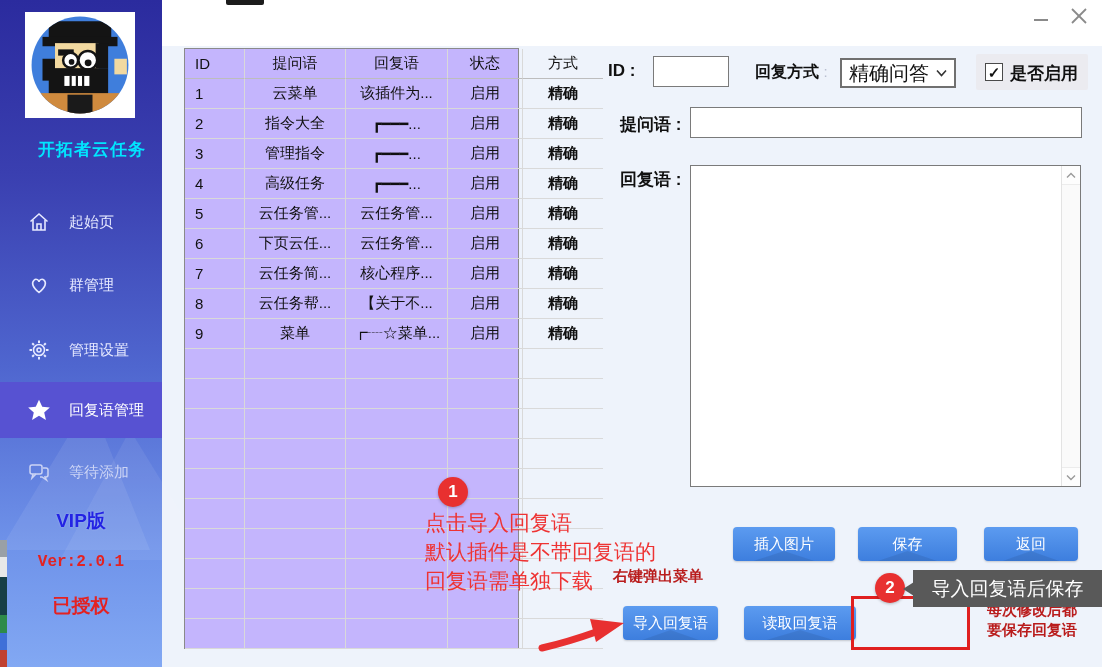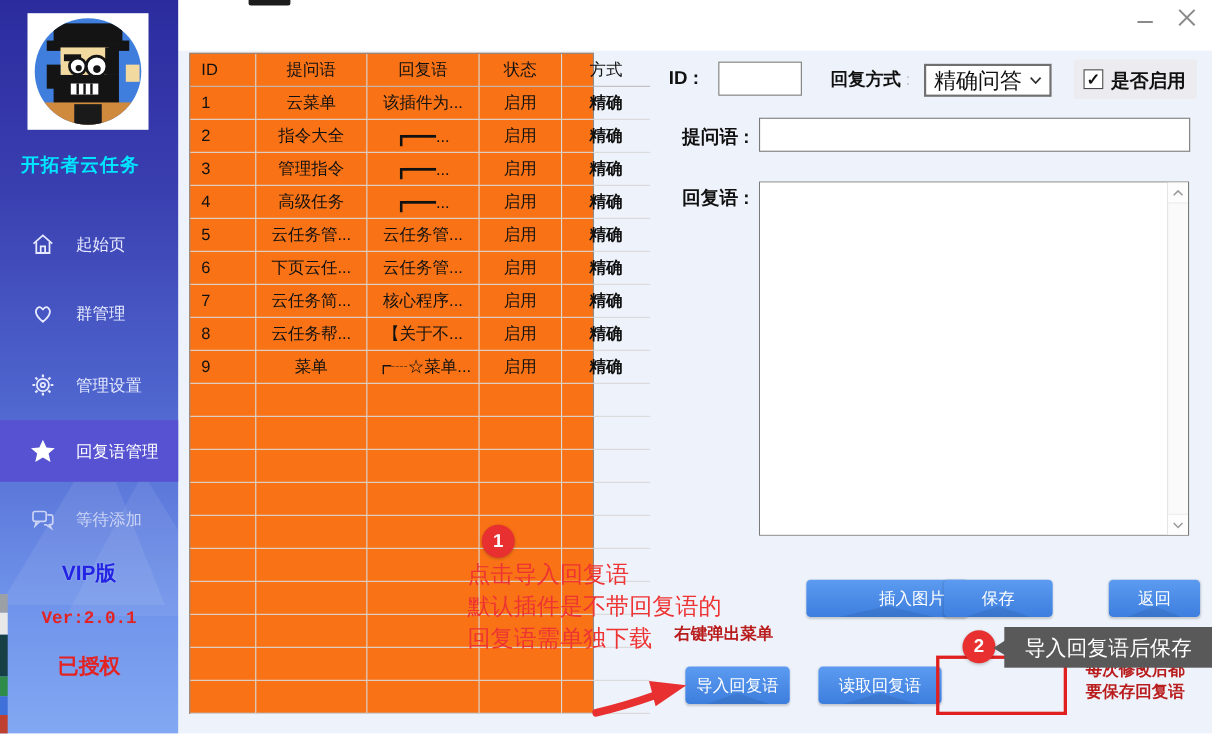--- a/index.html
+++ b/index.html
@@ -16,34 +16,34 @@
   .winbtn{width:30px;height:28px;display:flex;align-items:center;justify-content:center;}
 
   
   .sidebar{left:0;top:0;width:162px;height:667px;
     background:linear-gradient(180deg,#2b2b9e 0%,#3a3fb0 26%,#4f66cf 55%,#6f93ea 82%,#82a8f3 100%);}
   .mtn1{left:0;top:400px;width:0;height:0;border-left:90px solid transparent;border-right:60px solid transparent;
         border-bottom:150px solid rgba(255,255,255,0.08);}
   .mtn2{left:60px;top:430px;width:0;height:0;border-left:70px solid transparent;border-right:80px solid transparent;
         border-bottom:130px solid rgba(255,255,255,0.07);}
   .avatar-box{left:25px;top:12px;width:110px;height:106px;background:#ffffff;display:flex;align-items:center;justify-content:center;}
-  .side-title{left:0;top:138px;width:146px;text-align:center;color:#00e5ff;font-weight:bold;font-size:17px;letter-spacing:1px;}
+  .side-title{left:0;top:138px;width:146px;text-align:right;color:#00e5ff;font-weight:bold;font-size:17px;letter-spacing:1px;}
   .nav-item{left:0;width:162px;height:56px;display:flex;align-items:center;gap:17px;padding-left:26px;box-sizing:border-box;
             color:#e6e9ff;font-size:15px;cursor:pointer;}
   .nav-item.selected{background:#5752d2;color:#ffffff;}
   .nav-item.dim{color:#ccd4f5;}
   .nav-icon{width:26px;height:26px;display:flex;align-items:center;justify-content:center;flex:0 0 26px;}
   .vip{left:0;top:508px;width:162px;text-align:center;font-weight:bold;font-size:19px;color:#2323e4;text-shadow:0 0 2px rgba(255,255,255,.35);}
   .ver{left:0;top:553px;width:162px;text-align:center;font-weight:bold;font-size:16px;color:#e32222;font-family:"Liberation Mono",monospace;}
   .licensed{left:0;top:593px;width:162px;text-align:center;font-weight:bold;font-size:19px;color:#e32222;}
   .desk-sliver{left:0;top:540px;width:7px;height:127px;display:flex;flex-direction:column;}
   .desk-sliver div{width:7px;}
 
   
-  .rtable{left:172px;top:48px;width:368px;height:601px;background:#f97316;border:1px solid #8a8a8a;box-sizing:border-box;}
+  .rtable{left:184px;top:48px;width:335px;height:601px;background:#c4b5fd;border:1px solid #8a8a8a;box-sizing:border-box;}
   .thead,.trow{display:grid;grid-template-columns:60px 101px 102px 75px 80px;height:30px;}
   .hcell,.tcell{display:flex;align-items:center;justify-content:center;font-size:15px;color:#111;
                 border-right:1px solid #d9d9d9;border-bottom:1px solid #d9d9d9;overflow:hidden;white-space:nowrap;}
   .hcell{border-bottom:1px solid #bdbdbd;}
   .hcell:last-child,.tcell:last-child{border-right:none;}
   .hcell.c0,.tcell.c0{justify-content:flex-start;padding-left:10px;}
   .tcell.c4{font-weight:bold;}
 
   
   .flabel{font-weight:bold;font-size:17px;color:#101010;white-space:nowrap;}
@@ -390,23 +390,23 @@
           </svg>
       </div>
       <div class="varrow down">
         <svg width="10" height="7" viewBox="0 0 10 7">
             <polyline points="1,1.5 5,5.5 9,1.5" fill="none" stroke="#9a9a9a" stroke-width="1.4"></polyline>
           </svg>
       </div>
     </div>
   </div>
 
-  <div class="btn" style="left:733px;top:527px;width:102px;height:34px;padding-left:45px;">插入图片</div>
+  <div class="btn" style="left:733px;top:527px;width:102px;height:34px;">插入图片</div>
   <div class="btn" style="left:858px;top:527px;width:99px;height:34px;">保存</div>
-  <div class="btn" style="left:984px;top:527px;width:83px;height:34px;margin-left:24px;">返回</div>
+  <div class="btn" style="left:984px;top:527px;width:94px;height:34px;">返回</div>
 
   <div class="btn" style="left:623px;top:606px;width:95px;height:34px;">导入回复语</div>
   <div class="btn" style="left:744px;top:606px;width:112px;height:34px;">读取回复语</div>
   <div class="abs red-rect"></div>
 
   <div class="abs blue-hint" style="left:613px;top:567px;">右键弹出菜单</div>
   <div class="abs blue-hint" style="left:980px;top:600px;width:104px;text-align:center;line-height:20px;">
     <div>每次修改后都</div>
     <div>要保存回复语</div>
   </div>

